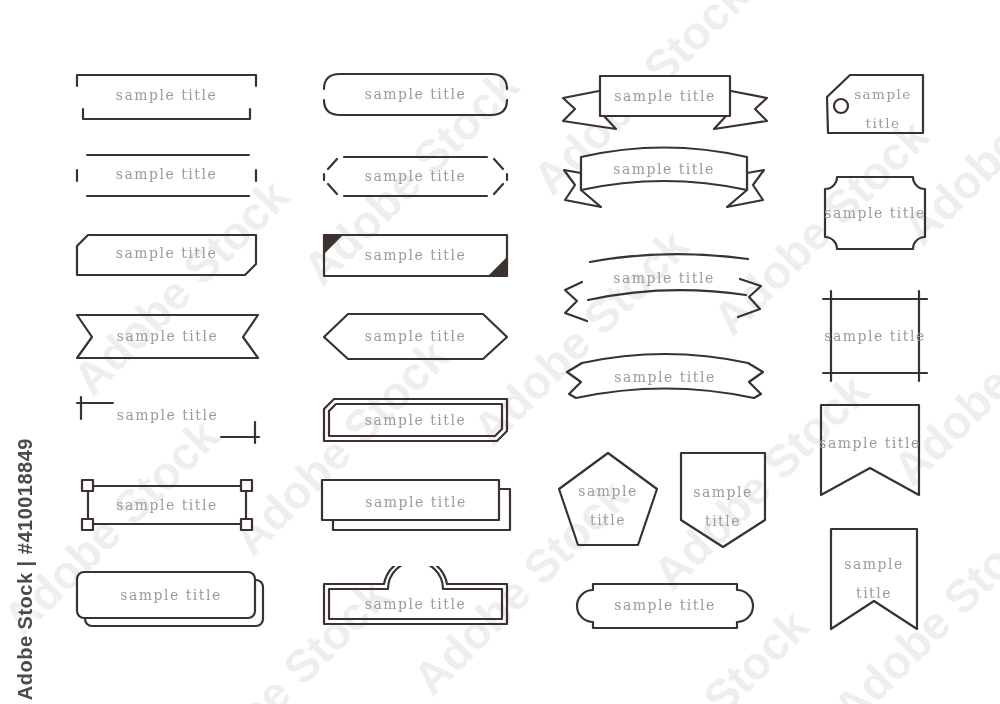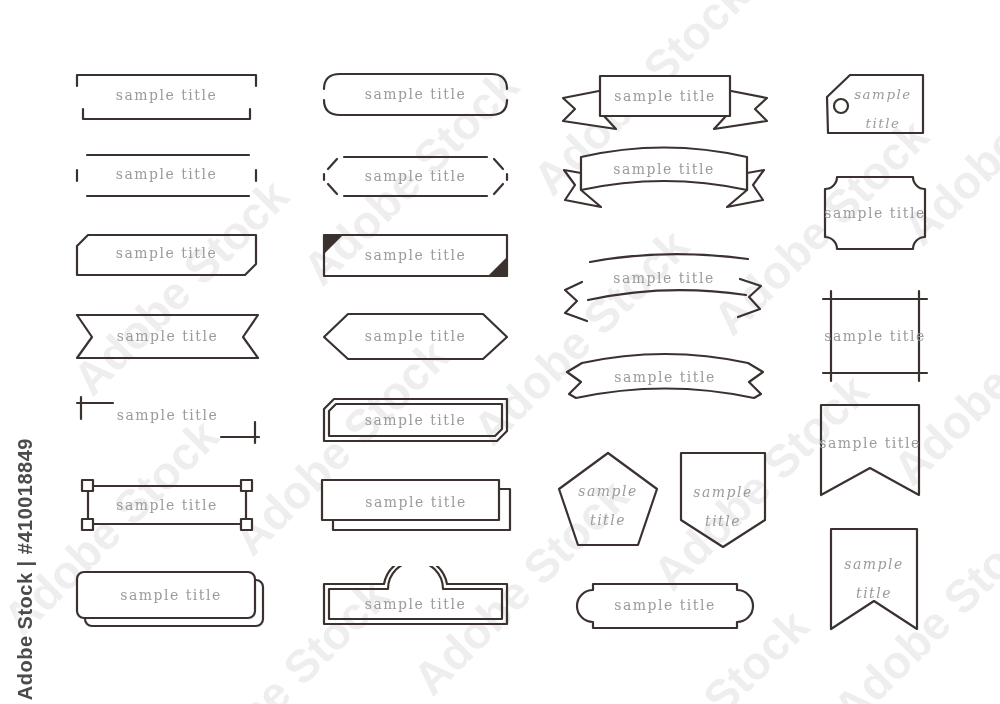--- a/index.html
+++ b/index.html
@@ -33,21 +33,21 @@
   .tile svg{position:absolute;left:0;top:0;display:block;}
   .tile svg .ln{fill:none;stroke:#3b3230;stroke-width:2.2;stroke-linecap:round;stroke-linejoin:round;}
   .tile svg .fw{fill:#ffffff;stroke:#3b3230;stroke-width:2.2;stroke-linejoin:round;}
   .tile svg .fd{fill:#3b3230;stroke:none;}
   .lbl{
     position:absolute;left:0;width:100%;text-align:center;
     font-family:"DejaVu Serif", serif;
     font-size:14px;letter-spacing:1.5px;color:#9b9b9b;
     line-height:1;white-space:nowrap;
   }
-  .lbl2{line-height:29px;font-style:italic;}
+  .lbl2{line-height:29px;}
 </style>
 </head>
 <body>
 
 <div class="artboard">
 
   <span class="wm-diag" style="left:40px;top:260px">Adobe Stock</span>
   <span class="wm-diag" style="left:270px;top:150px">Adobe Stock</span>
   <span class="wm-diag" style="left:500px;top:60px">Adobe Stock</span>
   <span class="wm-diag" style="left:-30px;top:500px">Adobe Stock</span>

